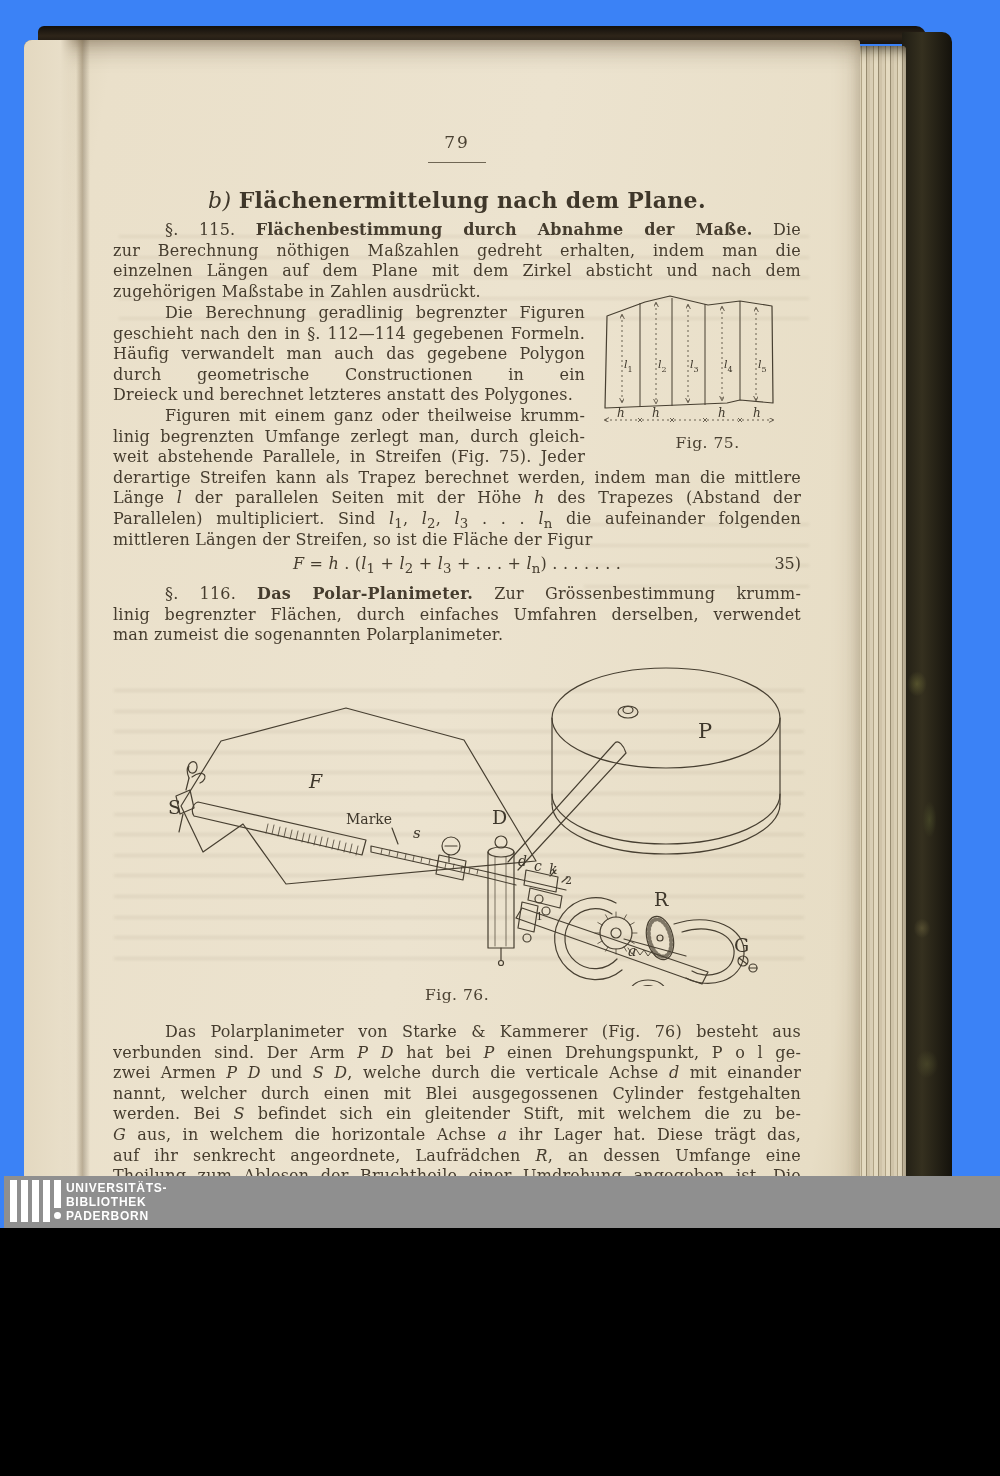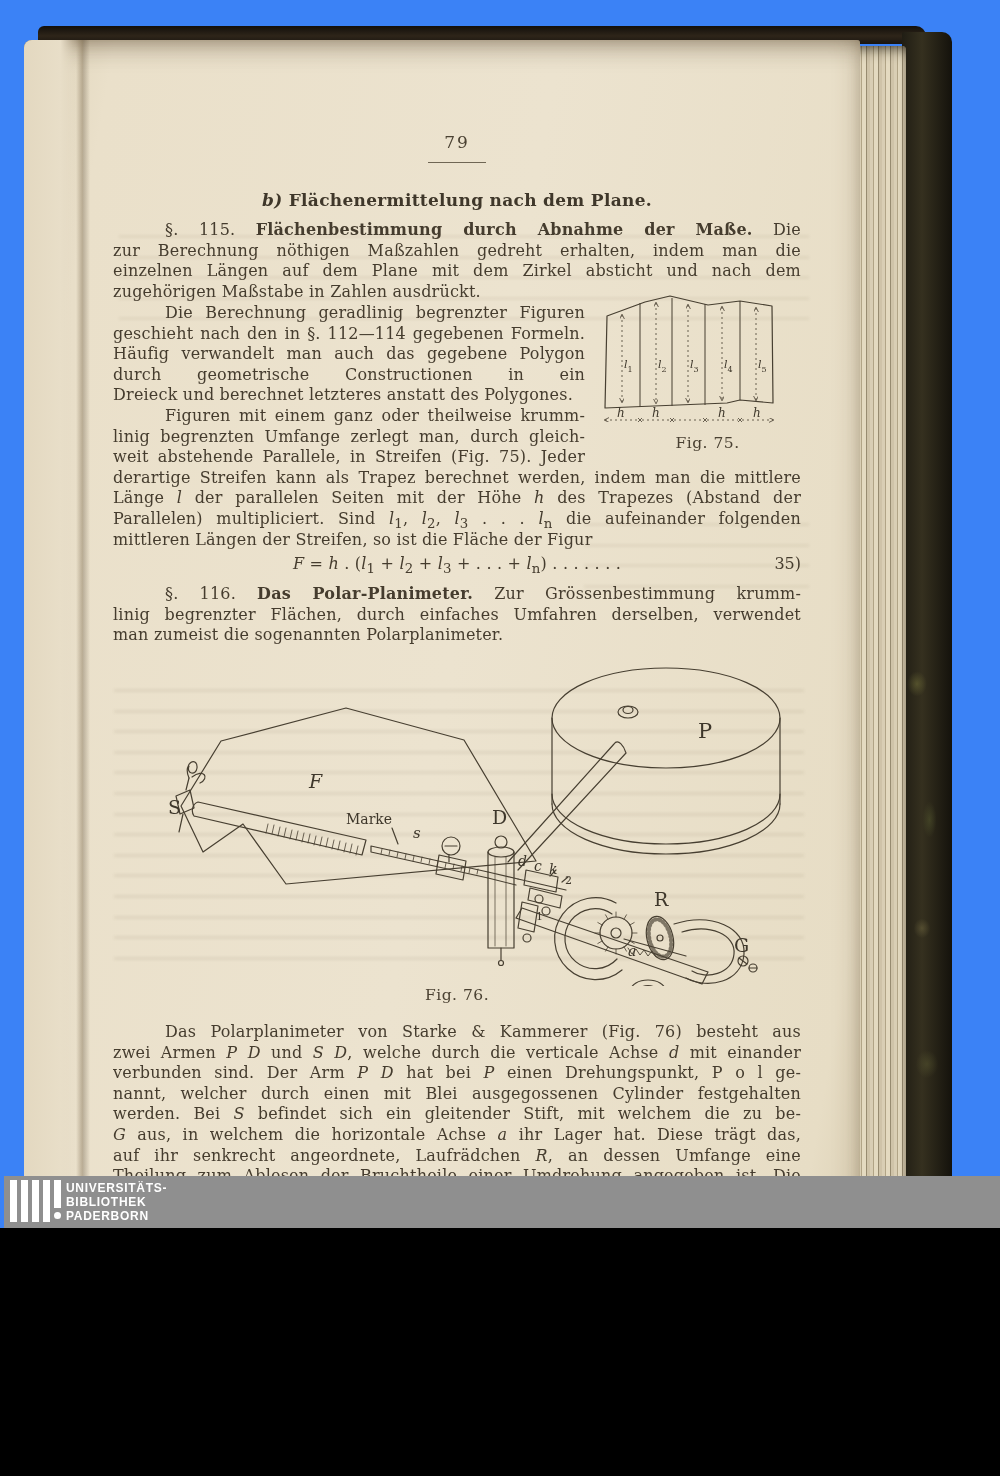--- a/index.html
+++ b/index.html
@@ -33,21 +33,21 @@
   .ghost-rule{position:absolute;height:2px;background:rgba(108,92,64,.45);filter:blur(.6px);}
   .speck{position:absolute;width:6px;height:5px;border-radius:50%;background:#bc8c5e;opacity:.65;}
   .tcol{position:absolute;left:89px;width:688px;font-size:16px;line-height:20.6px;letter-spacing:.2px;color:#453c2e;}
   .tline{height:20.6px;overflow:hidden;text-align:justify;text-align-last:justify;}
   .tline.ind{padding-left:52px;}
   .tline.nar{padding-right:216px;}
   .tline.last{text-align:left;text-align-last:auto;}
   .tline.center{text-align:center;text-align-last:center;}
   .pagenum{position:absolute;left:89px;width:688px;top:92px;text-align:center;font-size:17px;letter-spacing:2px;color:#4a4132;}
   .pnrule{position:absolute;left:404px;top:122px;width:58px;height:1px;background:#6f6654;}
-  .headline{top:148px;font-size:17px;line-height:24px;font-weight:bold;letter-spacing:.3px;color:#3f372a;}
+  .headline{top:148px;font-size:22px;line-height:24px;font-weight:normal;letter-spacing:.3px;color:#3f372a;}
   .headline .tline{height:26px;}
   .formula-wrap{top:514px;height:24px;}
   .formula-wrap .tline{position:relative;}
   .fnum{position:absolute;right:0;top:514px;width:688px;left:89px;text-align:right;font-size:16px;color:#453c2e;}
   .caption{position:absolute;font-size:15.5px;color:#4a4132;letter-spacing:.5px;text-align:center;}
   
   svg text{font-family:"DejaVu Serif",serif;fill:#3e372b;}
   .fig75{position:absolute;left:576px;top:250px;}
   .fig76{position:absolute;left:122px;top:616px;}
   
@@ -250,22 +250,22 @@
           <text x="508" y="250" font-size="19">R</text>
           <text x="482" y="300" font-size="14" font-style="italic">a</text>
           <text x="588" y="296" font-size="19">G</text>
         </g>
       </svg>
     </div>
     <div class="caption" style="left:89px;top:946px;width:688px">Fig. 76.</div>
 
     <div class="tcol" style="top:982px">
         <div class="tline ind">Das Polarplanimeter von Starke &amp; Kammerer (Fig. 76) besteht aus</div>
+        <div class="tline">verbunden sind.   Der Arm <i>P D</i> hat bei <i>P</i> einen Drehungspunkt, P o l  ge-</div>
         <div class="tline">zwei Armen <i>P D</i> und <i>S D</i>, welche durch die verticale Achse <i>d</i> mit einander</div>
-        <div class="tline">verbunden sind.   Der Arm <i>P D</i> hat bei <i>P</i> einen Drehungspunkt, P o l  ge-</div>
         <div class="tline">nannt, welcher durch einen mit Blei ausgegossenen Cylinder festgehalten</div>
         <div class="tline">werden.   Bei <i>S</i> befindet sich ein gleitender Stift, mit welchem die zu be-</div>
         <div class="tline"><i>G</i> aus, in welchem die horizontale Achse <i>a</i> ihr Lager hat.   Diese trägt das,</div>
         <div class="tline">auf ihr senkrecht angeordnete, Laufrädchen <i>R</i>, an dessen Umfange eine</div>
         <div class="tline">Theilung zum Ablesen der Bruchtheile einer Umdrehung angegeben ist.  Die</div>
       </div>
   </div>
 
   <div class="banner">
     <div class="logo">

